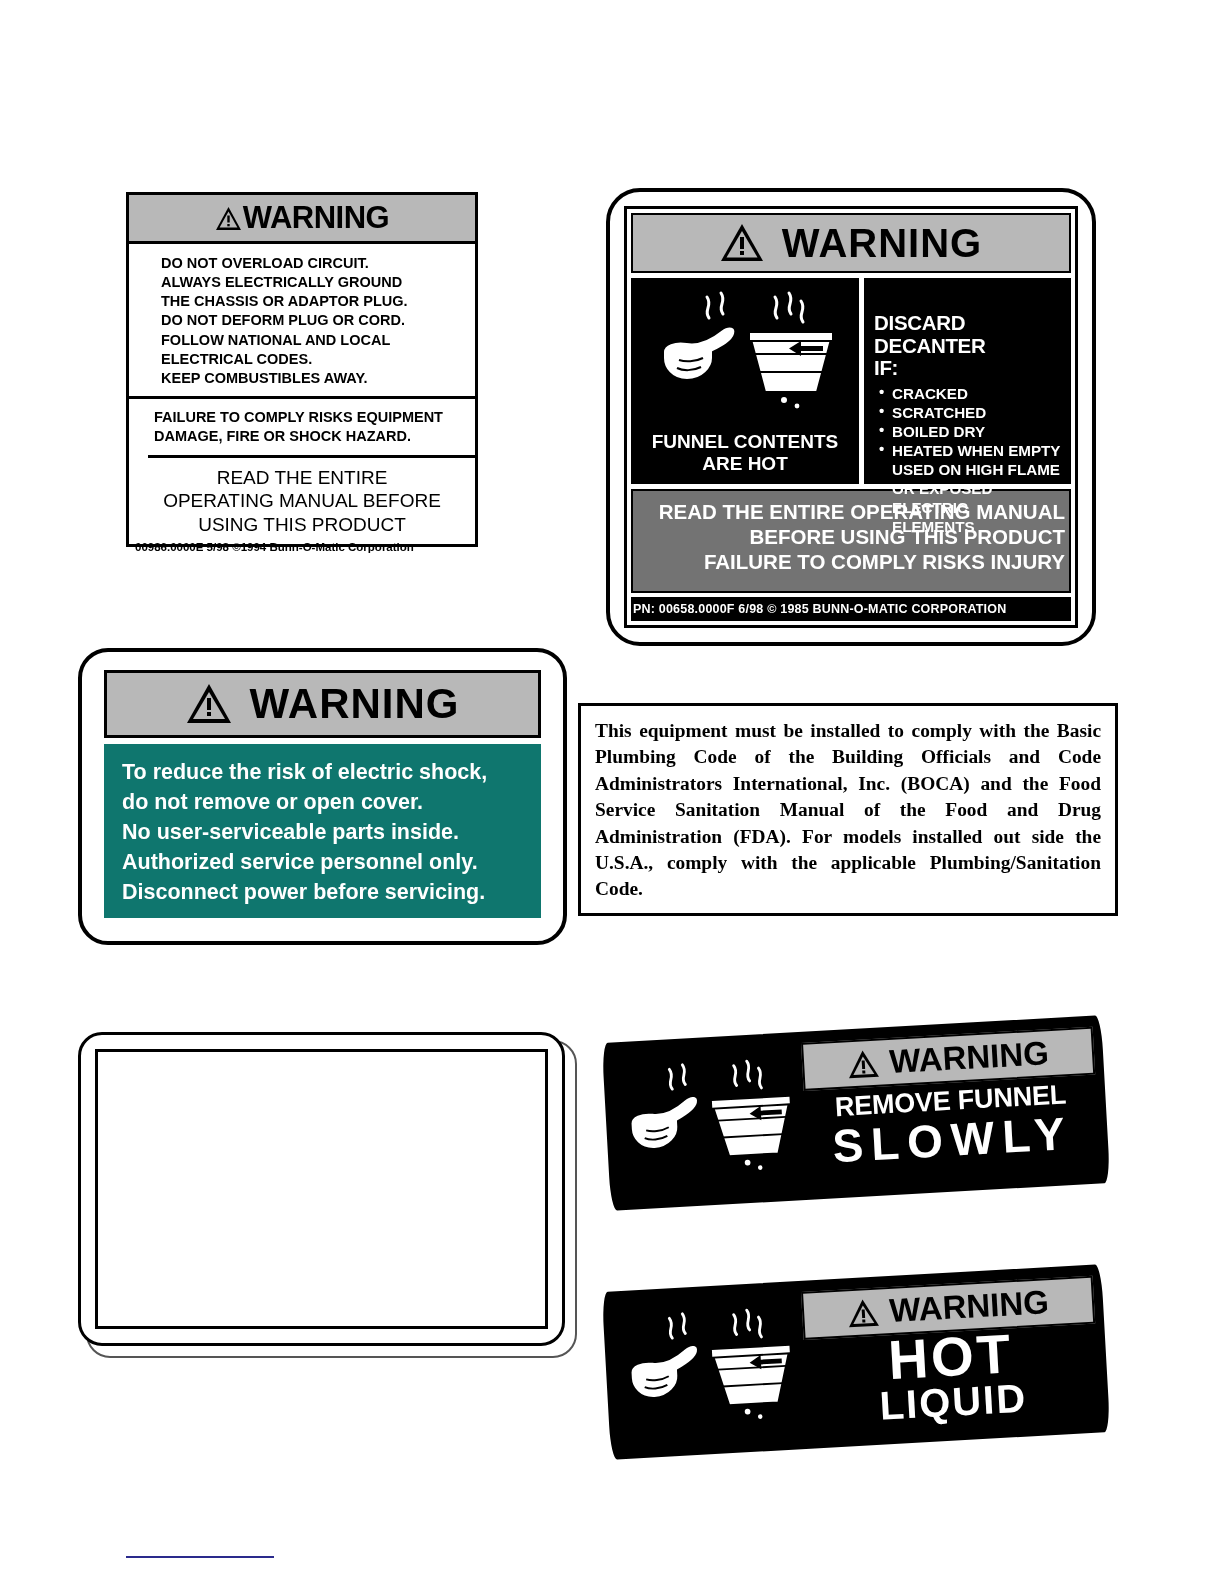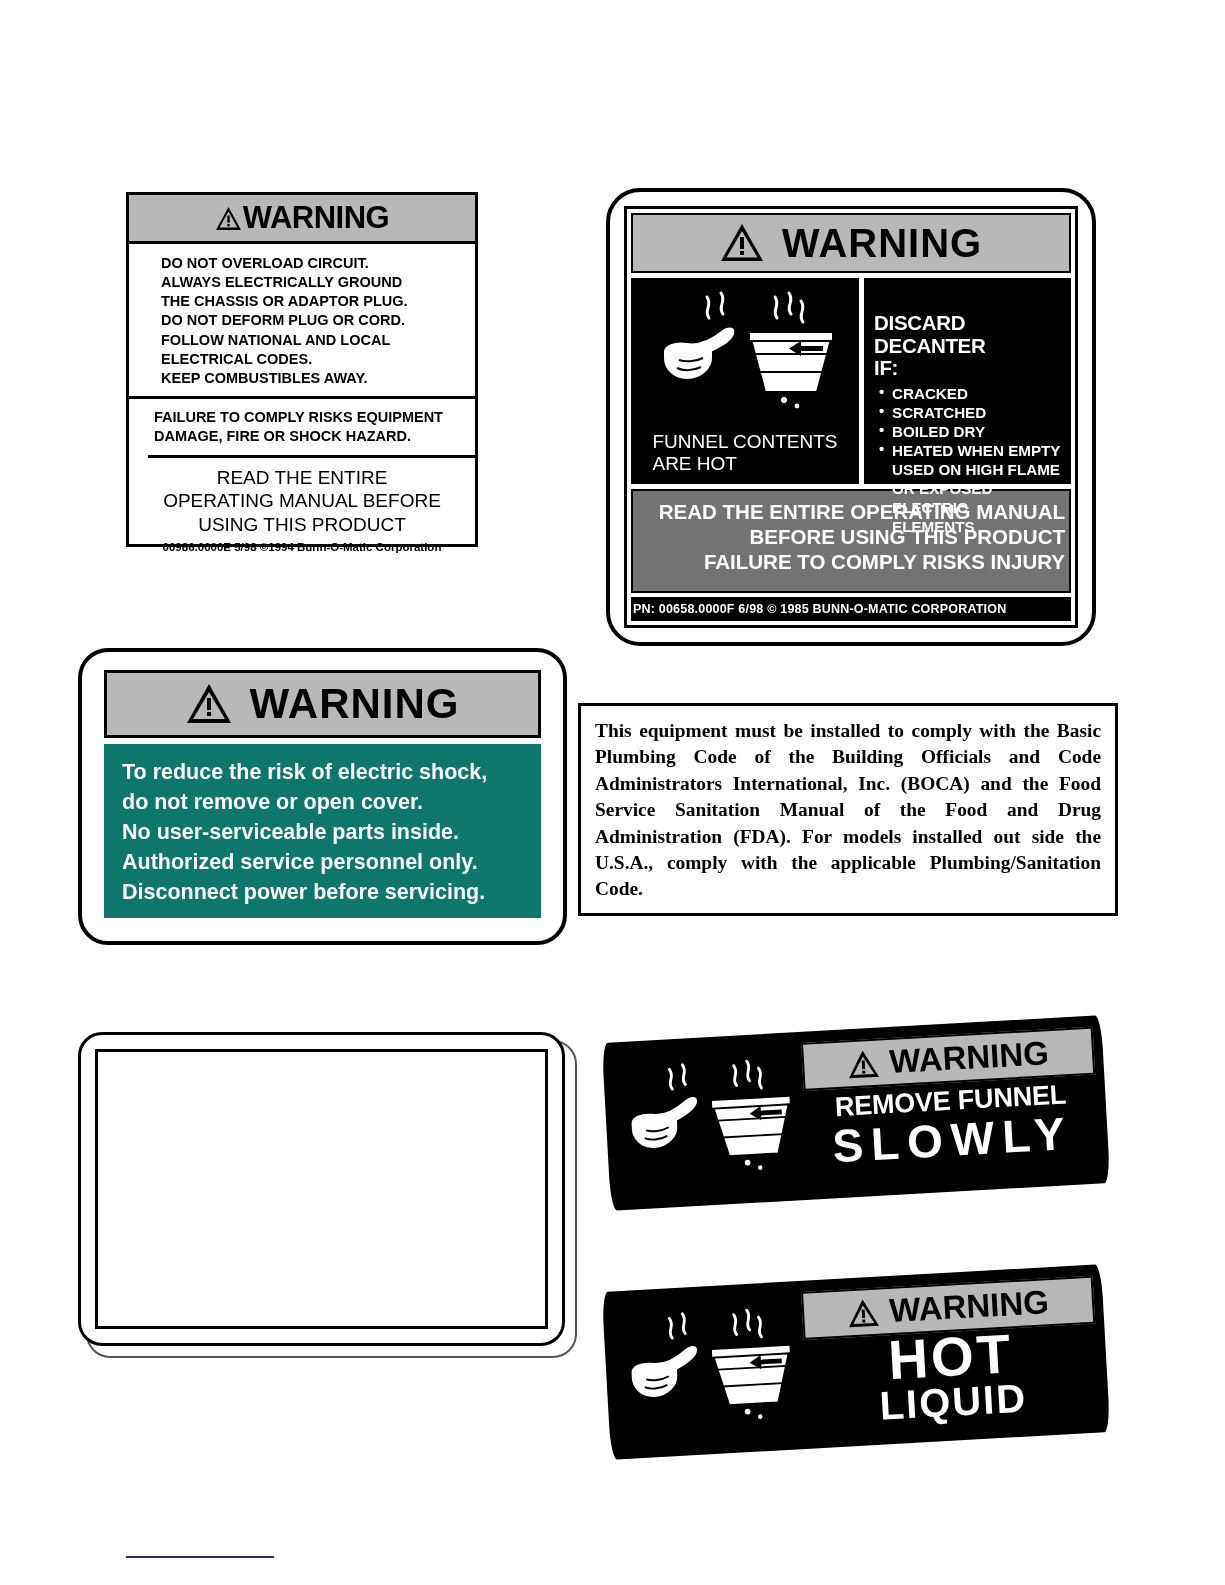--- a/index.html
+++ b/index.html
@@ -64,21 +64,21 @@
     border-bottom: 3px solid #000;
     margin-left: 19px;
   }
   #label-electrical .body3 {
     padding: 8px 6px 4px 6px;
     font-size: 19px;
     line-height: 1.25;
     text-align: center;
   }
   #label-electrical .pn {
-    text-align: center;
+    text-align: left;
     font-size: 11.5px;
     font-weight: bold;
     padding-top: 3px;
   }
 
   
   #label-decanter {
     left: 606px;
     top: 188px;
     width: 490px;
@@ -123,23 +123,24 @@
     border: 2px solid #000;
     box-sizing: border-box;
     position: relative;
     display: flex;
     flex-direction: column;
     justify-content: flex-end;
     align-items: center;
     padding-bottom: 8px;
   }
   #label-decanter .pict-caption {
-    font-weight: normal;
+    font-weight: bold;
     font-size: 19px;
     line-height: 1.12;
+    text-align: center;
   }
   #label-decanter .discard {
     flex: 1;
     margin-left: 5px;
     background: #000;
     color: #fff;
     border: 2px solid #000;
     box-sizing: border-box;
     padding: 8px 6px 6px 8px;
   }

